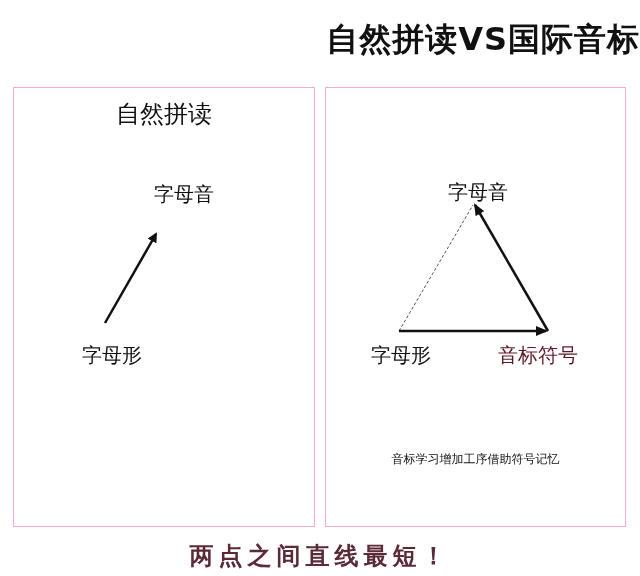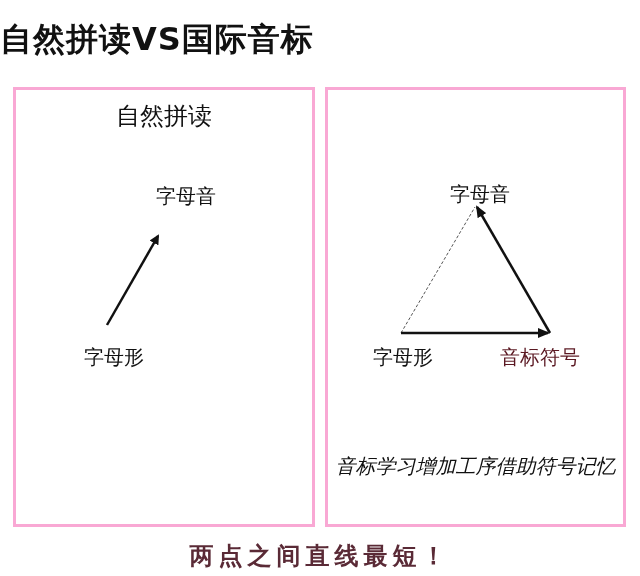--- a/index.html
+++ b/index.html
@@ -1,40 +1,40 @@
 <!DOCTYPE html>
 <html><head>
   <meta charset="utf-8">
   <style>
     html, body { margin: 0; padding: 0; }
     body {
       width: 640px; height: 576px; background: #ffffff; position: relative; overflow: hidden;
       font-family: "DejaVu Sans", "Liberation Sans", sans-serif; color: #111;
     }
     .title {
-      position: absolute; left: 0; top: 18px; width: 640px; text-align: left;
+      position: absolute; left: 0; top: 18px; width: 640px; text-align: right;
       font-size: 32px; font-weight: bold; letter-spacing: 1px; color: #111;
     }
     .panel {
-      position: absolute; top: 87px; height: 440px; border: 3px solid #f9a8d4; box-sizing: border-box;
+      position: absolute; top: 87px; height: 440px; border: 1px solid #f9a8d4; box-sizing: border-box;
       background: #fff;
     }
     .panel.left { left: 13px; width: 302px; }
     .panel.right { left: 325px; width: 301px; }
     .panel-heading {
       position: absolute; top: 10px; left: 0; width: 100%; text-align: center;
       font-size: 24px; color: #111;
     }
     .node {
       position: absolute; font-size: 20px; color: #111; white-space: nowrap;
     }
     .node.red { color: #5a1822; }
     svg.diagram { position: absolute; left: 0; top: 0; }
     .note {
-      position: absolute; left: 0; width: 100%; text-align: center; font-size: 20px; color: #111; font-style: italic;
+      position: absolute; left: 0; width: 100%; text-align: center; font-size: 12px; color: #111;
     }
     .footer {
       position: absolute; left: 0; top: 540px; width: 640px; text-align: center;
       font-size: 24px; font-weight: bold; letter-spacing: 5px; color: #5a2a36;
     }
   </style>
 </head>
 <body>
 
 <div class="title">自然拼读VS国际音标</div>

